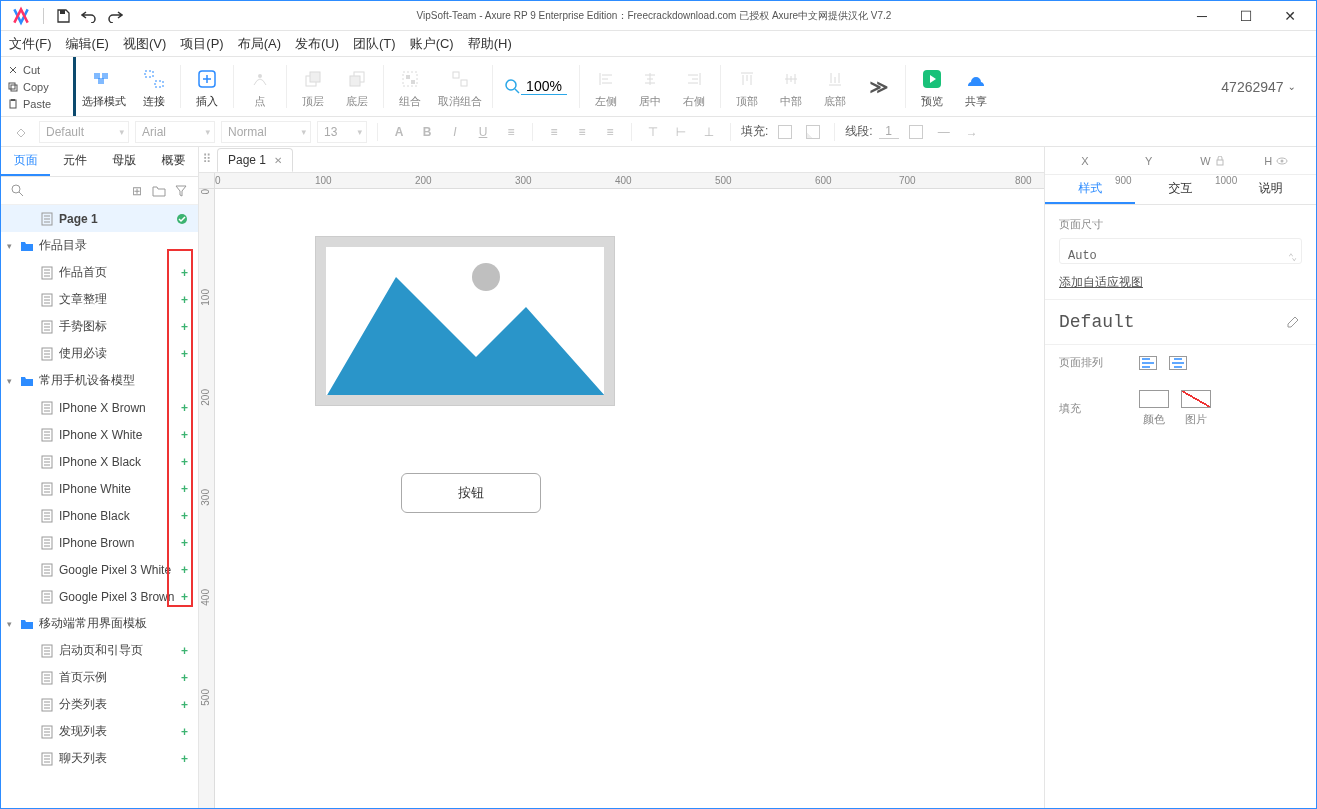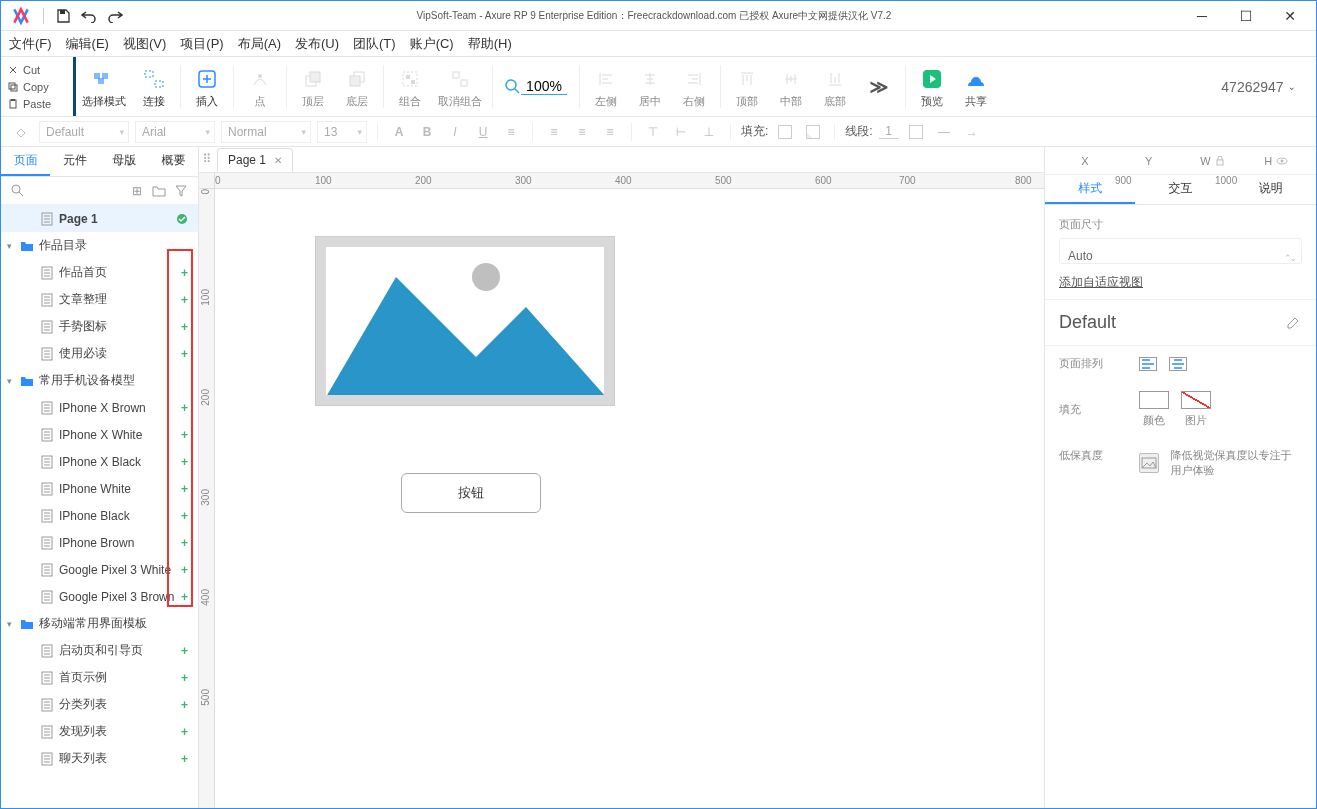--- a/index.html
+++ b/index.html
@@ -72,21 +72,21 @@
 .img-widget { position: absolute; left: 100px; top: 47px; width: 300px; height: 170px; background: #d9d9d9; border: 1px solid #ccc; }
 .img-widget .inner { position: absolute; inset: 10px; background: #fff; overflow: hidden; }
 .btn-widget { position: absolute; left: 186px; top: 284px; width: 140px; height: 40px; background: #fff; border: 1px solid #aaa; border-radius: 6px; display: flex; align-items: center; justify-content: center; font-size: 13px; }
 
 .right-panel { width: 272px; border-left: 1px solid #e5e5e5; display: flex; flex-direction: column; }
 .dim-bar { height: 28px; border-bottom: 1px solid #eee; display: flex; align-items: center; padding: 0 8px; font-size: 11px; color: #888; }
 .dim-bar .dim { flex: 1; display: flex; align-items: center; justify-content: center; gap: 4px; }
 .right-tabs { display: flex; height: 30px; border-bottom: 1px solid #e5e5e5; }
 .right-tabs .rtab { flex: 1; display: flex; align-items: center; justify-content: center; font-size: 12px; cursor: pointer; border-bottom: 2px solid transparent; }
 .right-tabs .rtab.active { color: #2d8cff; border-bottom-color: #2d8cff; }
-.right-content { flex: 1; padding: 4px 0; overflow-y: auto; font-size: 12px; }
+.right-content { flex: 1; padding: 4px 0; overflow-y: auto; font-size: 12px; font-family: Liberation Mono, monospace; }
 .r-section { padding: 8px 14px; border-bottom: 1px solid #f0f0f0; }
 .r-label { color: #888; font-size: 11px; margin-bottom: 6px; }
 .r-select { border: 1px solid #eee; height: 26px; display: flex; align-items: flex-end; padding: 0 8px; border-radius: 3px; color: #666; position: relative; }
 .r-select::after { content: "⌃⌄"; position: absolute; right: 6px; font-size: 9px; color: #bbb; letter-spacing: -2px; }
 .r-link { color: #555; text-decoration: underline; margin-top: 10px; display: inline-block; cursor: pointer; }
 .r-default { font-size: 18px; color: #555; padding: 12px 14px; display:flex; align-items:center; justify-content:space-between;}
 .r-row { display: flex; align-items: center; padding: 10px 14px; }
 .r-row .rl { color: #888; font-size: 11px; width: 80px; }
 .r-row .rr { flex: 1; display: flex; gap: 12px; align-items: center; }
 .swatch { width: 30px; height: 18px; border: 1px solid #999; background: #fff; }
@@ -743,27 +743,15 @@
           <div>
               <div class="swatch"></div>
               <div class="sw-lbl">颜色</div>
             </div>
           <div>
               <div class="swatch diag"></div>
               <div class="sw-lbl">图片</div>
             </div>
         </div>
       </div>
-      <div class="r-row" style="align-items:flex-start;">
-        <div class="rl">低保真度</div>
-        <div class="rr">
-          <div class="lofi-ic">
-              <svg width="16" height="12">
-                <rect x="1" y="1" width="14" height="10" fill="none" stroke="#999"></rect>
-                <path d="M1 11l5-5 3 3 3-4 3 6" fill="none" stroke="#999"></path>
-              </svg>
-            </div>
-          <div class="hint">降低视觉保真度以专注于用户体验</div>
-        </div>
-      </div>
     </div>
   </div>
 </div>
 
 </body></html>

